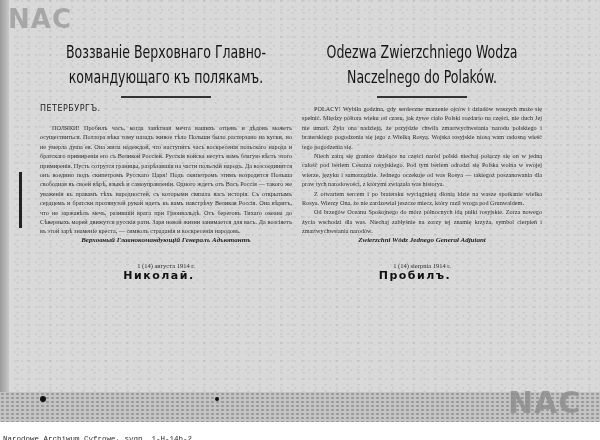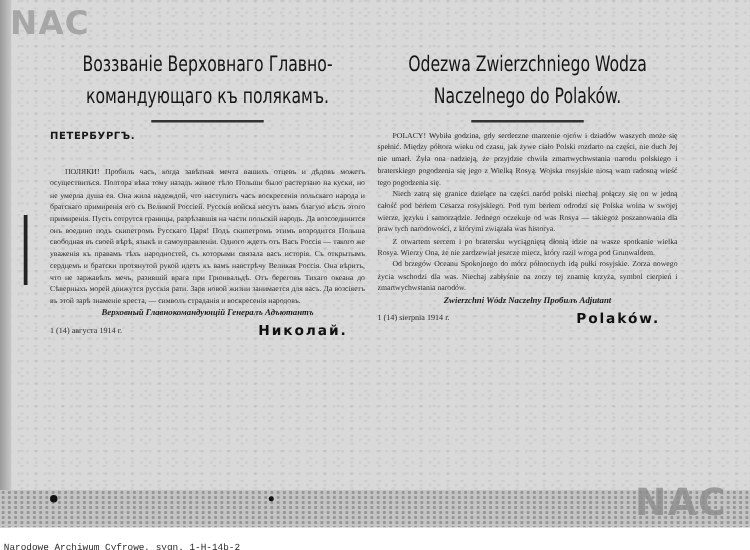--- a/index.html
+++ b/index.html
@@ -68,25 +68,25 @@
       white-space: nowrap;
     }
     .col-ru .title { margin-left: -28px; margin-right: -28px; }
     .col-pl .title { margin-left: -26px; margin-right: -26px; }
 
     .rule {
       width: 90px; height: 2px; background: #333; margin: 6px auto 6px auto;
     }
     .dateline {
       font-family: "DejaVu Sans", sans-serif;
-      font-weight: bold;
+      font-weight: normal;
       font-size: 8px;
       color: #1a1a1a;
       letter-spacing: 0.5px;
-      margin-bottom: 20px;
+      margin-bottom: 10px;
     }
     .body-text {
       font-size: 6.2px;
       line-height: 9.4px;
       color: #2c2c2c;
       text-align: justify;
       text-indent: 12px;
       margin: 0;
       filter: blur(0.25px);
     }
@@ -95,21 +95,22 @@
       font-family: "Liberation Serif", serif;
       font-style: italic;
       font-weight: bold;
       font-size: 7px;
       color: #1c1c1c;
       text-align: center;
       margin-top: 0;
     }
     .sign-row {
       display: flex; justify-content: space-between; align-items: center;
-      margin-top: 4px;
+      margin-top: 18px;
+      flex-direction: column;
     }
     .sign-date {
       font-size: 6.5px; color: #2a2a2a;
     }
     .sign-name {
       font-family: "DejaVu Sans", sans-serif;
       font-weight: bold;
       font-size: 11px;
       letter-spacing: 1.5px;
       color: #111;
@@ -153,21 +154,21 @@
   <div class="col col-pl">
     <div class="title">
       <div>Odezwa Zwierzchniego Wodza</div>
       <div>Naczelnego do Polaków.</div>
     </div>
     <div class="rule"></div>
     <p class="body-text">POLACY! Wybiła godzina, gdy serdeczne marzenie ojców i dziadów waszych może się spełnić. Między półtora wieku od czasu, jak żywe ciało Polski rozdarto na części, nie duch Jej nie umarł. Żyła ona nadzieją, że przyjdzie chwila zmartwychwstania narodu polskiego i braterskiego pogodzenia się jego z Wielką Rosyą. Wojska rosyjskie niosą wam radosną wieść tego pogodzenia się.</p>
     <p class="body-text">Niech zatrą się granice dzielące na części naród polski niechaj połączy się on w jedną całość pod berłem Cesarza rosyjskiego. Pod tym berłem odrodzi się Polska wolna w swojej wierze, języku i samorządzie. Jednego oczekuje od was Rosya — takiegoż poszanowania dla praw tych narodowości, z którymi związała was historya.</p>
     <p class="body-text">Z otwartem sercem i po bratersku wyciągniętą dłonią idzie na wasze spotkanie wielka Rosya. Wierzy Ona, że nie zardzewiał jeszcze miecz, który razil wroga pod Grunwaldem.</p>
     <p class="body-text">Od brzegów Oceanu Spokojnego do mórz północnych idą pułki rosyjskie. Zorza nowego życia wschodzi dla was. Niechaj zabłyśnie na zorzy tej znamię krzyża, symbol cierpień i zmartwychwstania narodów.</p>
-    <div class="signature-title">Zwierzchni Wódz Naczelny Пробилъ Adjutant</div>
+    <div class="signature-title">Zwierzchni Wódz Jednego Generał Adjutant</div>
     <div class="sign-row">
       <span class="sign-date">1 (14) sierpnia 1914 r.</span>
-      <span class="sign-name">Polaków.</span>
+      <span class="sign-name">Пробилъ.</span>
     </div>
   </div>
 </div>
 
 <div class="caption">Narodowe Archiwum Cyfrowe, sygn. 1-H-14b-2</div>
 
 </body></html>

